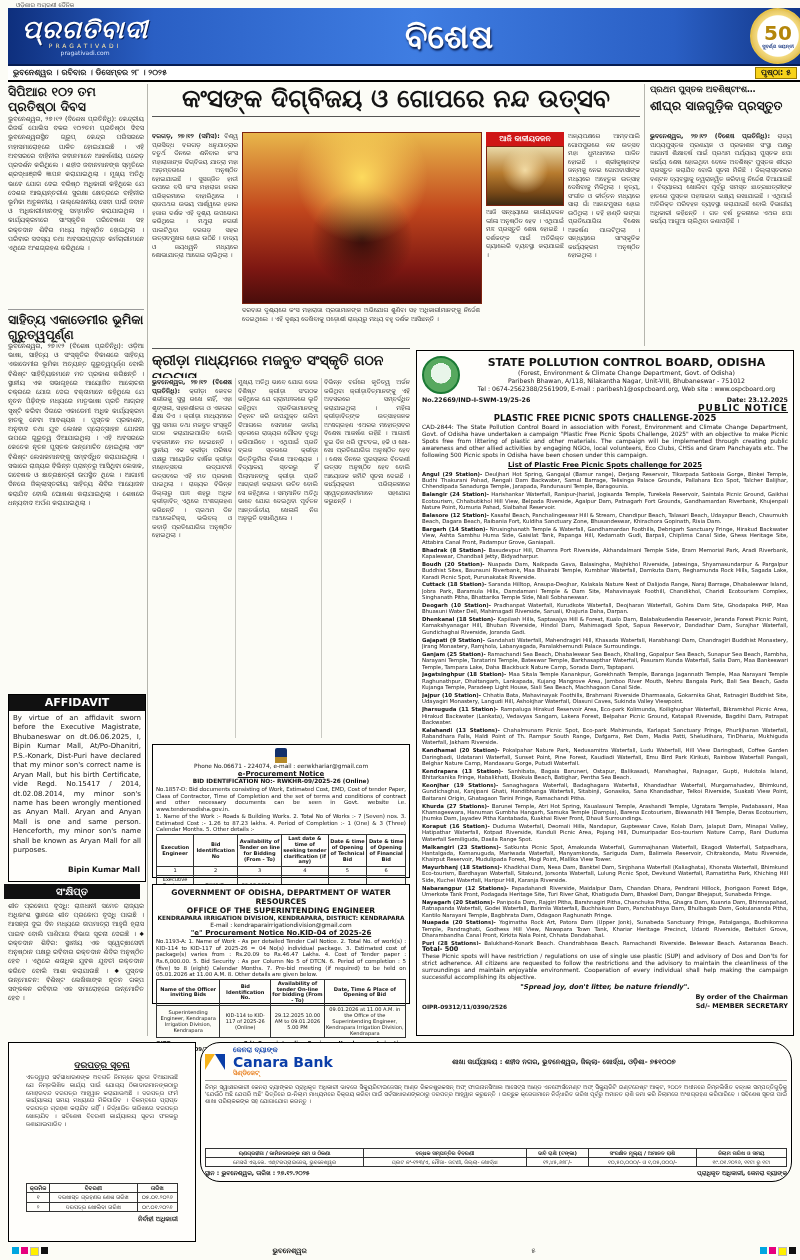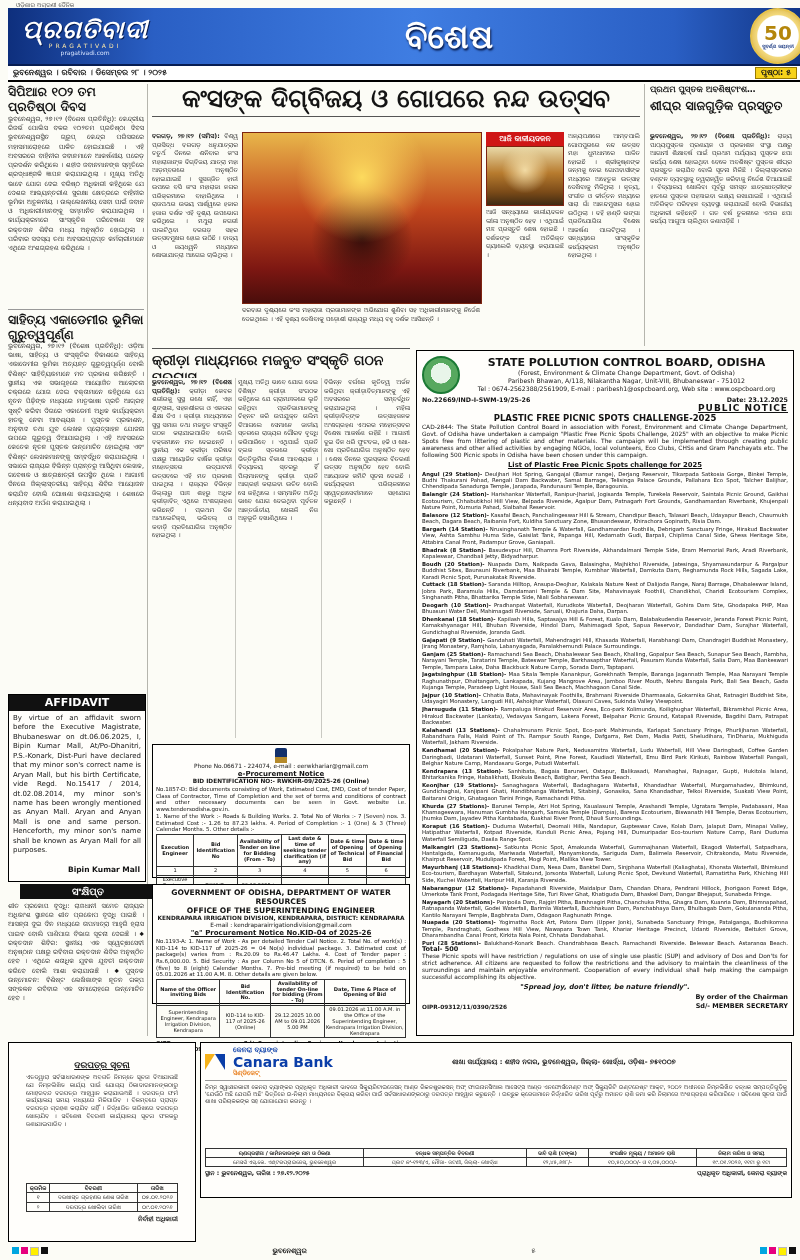--- a/index.html
+++ b/index.html
@@ -137,21 +137,21 @@
 
   <div class="abs headline-md clip" style="left:8px;top:309px;width:136px;height:31px;border-top:1px solid #999;padding-top:2px;">ସାହିତ୍ୟ ଏକାଡେମୀର ଭୂମିକା ଗୁରୁତ୍ୱପୂର୍ଣ୍ଣ</div>
   <div class="abs body-xs clip" style="left:8px;top:342px;width:136px;height:348px;">ଭୁବନେଶ୍ୱର, ୨୭।୧୨ (ବିଶେଷ ପ୍ରତିନିଧି): ଓଡ଼ିଆ ଭାଷା, ସାହିତ୍ୟ ଓ ସଂସ୍କୃତିର ବିକାଶରେ ସାହିତ୍ୟ ଏକାଡେମୀର ଭୂମିକା ଅତ୍ୟନ୍ତ ଗୁରୁତ୍ୱପୂର୍ଣ୍ଣ ବୋଲି ବିଶିଷ୍ଟ ସାହିତ୍ୟିକମାନେ ମତ ପ୍ରକାଶ କରିଛନ୍ତି । ସ୍ଥାନୀୟ ଏକ ସଭାଗୃହରେ ଆୟୋଜିତ ଆଲୋଚନା ଚକ୍ରରେ ଯୋଗ ଦେଇ ବକ୍ତାମାନେ କହିଥିଲେ ଯେ ନୂତନ ପିଢ଼ିଙ୍କ ମଧ୍ୟରେ ମାତୃଭାଷା ପ୍ରତି ଆଗ୍ରହ ସୃଷ୍ଟି କରିବା ଦିଗରେ ଏକାଡେମୀ ଅଧିକ କାର୍ଯ୍ୟକ୍ରମ ହାତକୁ ନେବା ଆବଶ୍ୟକ । ପୁସ୍ତକ ପ୍ରକାଶନ, ଅନୁବାଦ ତଥା ଯୁବ ଲେଖକ ପ୍ରୋତ୍ସାହନ ଯୋଜନା ଉପରେ ଗୁରୁତ୍ୱ ଦିଆଯାଇଥିଲା । ଏହି ଅବସରରେ କେତେକ ନୂତନ ପୁସ୍ତକ ଉନ୍ମୋଚିତ ହୋଇଥିଲା ଏବଂ ବିଶିଷ୍ଟ ଲେଖକମାନଙ୍କୁ ସମ୍ବର୍ଦ୍ଧିତ କରାଯାଇଥିଲା । ସଭାରେ ରାଜ୍ୟର ବିଭିନ୍ନ ପ୍ରାନ୍ତରୁ ଆସିଥିବା ଲେଖକ, ଗବେଷକ ଓ ଛାତ୍ରଛାତ୍ରୀ ଉପସ୍ଥିତ ଥିଲେ । ଆଗାମୀ ଦିନରେ ଜିଲ୍ଲାସ୍ତରୀୟ ସାହିତ୍ୟ ଶିବିର ଆୟୋଜନ କରାଯିବ ବୋଲି ଘୋଷଣା କରାଯାଇଥିଲା । ଶେଷରେ ଧନ୍ୟବାଦ ଅର୍ପଣ କରାଯାଇଥିଲା ।</div>
 
   <div class="abs thin-box" style="left:8px;top:694px;width:136px;height:186px;">
     <div class="bar-black" style="font-size:11px;line-height:16px;">AFFIDAVIT</div>
     <div class="affi-body clip" style="height:148px;">By virtue of an affidavit sworn before the Executive Magistrate, Bhubaneswar on dt.06.06.2025, I, Bipin Kumar Mall, At/Po-Dhanitri, P.S.-Konark, Dist-Puri have declared that my minor son's correct name is Aryan Mall, but his birth Certificate, vide Regd. No.15417 / 2014, dt.02.08.2014, my minor son's name has been wrongly mentioned as Anyan Mall. Aryan and Anyan Mall is one and same person. Henceforth, my minor son's name shall be known as Aryan Mall for all purposes.</div>
     <div class="affi-sign">Bipin Kumar Mall</div>
   </div>
 
-  <div class="abs bar-black" style="left:20px;top:884px;width:136px;height:15px;font-size:10px;line-height:15px;">ସଂକ୍ଷିପ୍ତ</div>
+  <div class="abs bar-black" style="left:4px;top:884px;width:136px;height:15px;font-size:10px;line-height:15px;">ସଂକ୍ଷିପ୍ତ</div>
   <div class="abs body-xs clip" style="left:8px;top:902px;width:136px;height:134px;">ଶୀତ ପ୍ରକୋପ ବୃଦ୍ଧି: ରାଜଧାନୀ ସମେତ ରାଜ୍ୟର ଅଧିକାଂଶ ସ୍ଥାନରେ ଶୀତ ପ୍ରକୋପ ବୃଦ୍ଧି ପାଇଛି । ଆସନ୍ତା ଦୁଇ ଦିନ ମଧ୍ୟରେ ତାପମାତ୍ରା ଆହୁରି ହ୍ରାସ ପାଇବ ବୋଲି ପାଣିପାଗ ବିଭାଗ ସୂଚନା ଦେଇଛି । ⬥ ରକ୍ତଦାନ ଶିବିର: ସ୍ଥାନୀୟ ଏକ ସ୍ୱେଚ୍ଛାସେବୀ ଅନୁଷ୍ଠାନ ପକ୍ଷରୁ ରବିବାର ରକ୍ତଦାନ ଶିବିର ଅନୁଷ୍ଠିତ ହେବ । ଏଥିରେ ଶତାଧିକ ଯୁବକ ଯୁବତୀ ରକ୍ତଦାନ କରିବେ ବୋଲି ଆଶା କରାଯାଉଛି । ⬥ ପୁସ୍ତକ ଉନ୍ମୋଚନ: ବିଶିଷ୍ଟ ଲେଖିକାଙ୍କ ନୂତନ ଗଳ୍ପ ସଙ୍କଳନ ରବିବାର ଏକ ସମାରୋହରେ ଉନ୍ମୋଚିତ ହେବ ।</div>
 
   <div class="abs headline-xl" style="left:152px;top:86px;width:488px;">କଂସଙ୍କ ଦିଗ୍‌ବିଜୟ ଓ ଗୋପରେ ନନ୍ଦ ଉତ୍ସବ</div>
 
   <div class="abs body-xxs clip" style="left:152px;top:132px;width:86px;height:212px;">
     <b>ବରଗଡ଼, ୨୭।୧୨ (ସମିସ):</b>
     <span>ବିଶ୍ୱ ପ୍ରସିଦ୍ଧ ବରଗଡ଼ ଧନୁଯାତ୍ରାର ଚତୁର୍ଥ ଦିନରେ ଶନିବାର କଂସ ମହାରାଜାଙ୍କ ଦିଗ୍‌ବିଜୟ ଯାତ୍ରା ମହା ଆଡ଼ମ୍ବରରେ ଅନୁଷ୍ଠିତ ହୋଇଯାଇଛି । ସୁସଜ୍ଜିତ ହାତୀ ଉପରେ ବସି କଂସ ମହାରାଜା ନଗର ପରିକ୍ରମାରେ ବାହାରିଥିଲେ । ରାଜପଥର ଉଭୟ ପାର୍ଶ୍ୱରେ ହଜାର ହଜାର ଦର୍ଶକ ଏହି ଦୃଶ୍ୟ ଉପଭୋଗ କରିଥିଲେ । ମଥୁରା ନଗରୀ ପାଲଟିଥିବା ବରଗଡ଼ ସହର ଉତ୍ସବମୁଖର ହୋଇ ଉଠିଛି । ବାଦ୍ୟ ଓ ଜୟଧ୍ୱନି ମଧ୍ୟରେ ଶୋଭାଯାତ୍ରା ଆଗେଇ ଚାଲିଥିଲା ।</span>
   </div>
 
   <div class="abs photo-main" style="left:242px;top:132px;width:238px;height:170px;"></div>
@@ -357,21 +357,21 @@
           <tr>
             <td>୨</td>
             <td>ଦରପତ୍ର ଖୋଲିବା ତାରିଖ</td>
             <td>୦୯.୦୧.୨୦୨୬</td>
           </tr>
         </tbody>
     </table>
     <div class="bl-sign">ନିର୍ବାହୀ ଅଧିକାରୀ</div>
   </div>
 
-  <div class="abs thin-box" style="left:200px;top:1042px;width:592px;height:156px;padding:4px;box-sizing:border-box;">
+  <div class="abs thin-box" style="left:200px;top:1042px;width:592px;height:140px;padding:4px;box-sizing:border-box;border-radius:20px;">
     <div style="display:flex;align-items:center;gap:8px;border-bottom:1px solid #999;padding-bottom:3px;">
       <div class="canara-mark"></div>
       <div>
         <div class="bank-odia">କେନରା ବ୍ୟାଙ୍କ</div>
         <div class="bank-name">Canara Bank</div>
         <div class="bank-synd">ସିଣ୍ଡିକେଟ୍</div>
       </div>
       <div style="flex:1;">
         <div class="bank-branch">ଶାଖା କାର୍ଯ୍ୟାଳୟ : ଶହୀଦ ନଗର, ଭୁବନେଶ୍ୱର, ଜିଲ୍ଲା- ଖୋର୍ଦ୍ଧା, ଓଡ଼ିଶା- ୭୫୧୦୦୭</div>
       </div>

